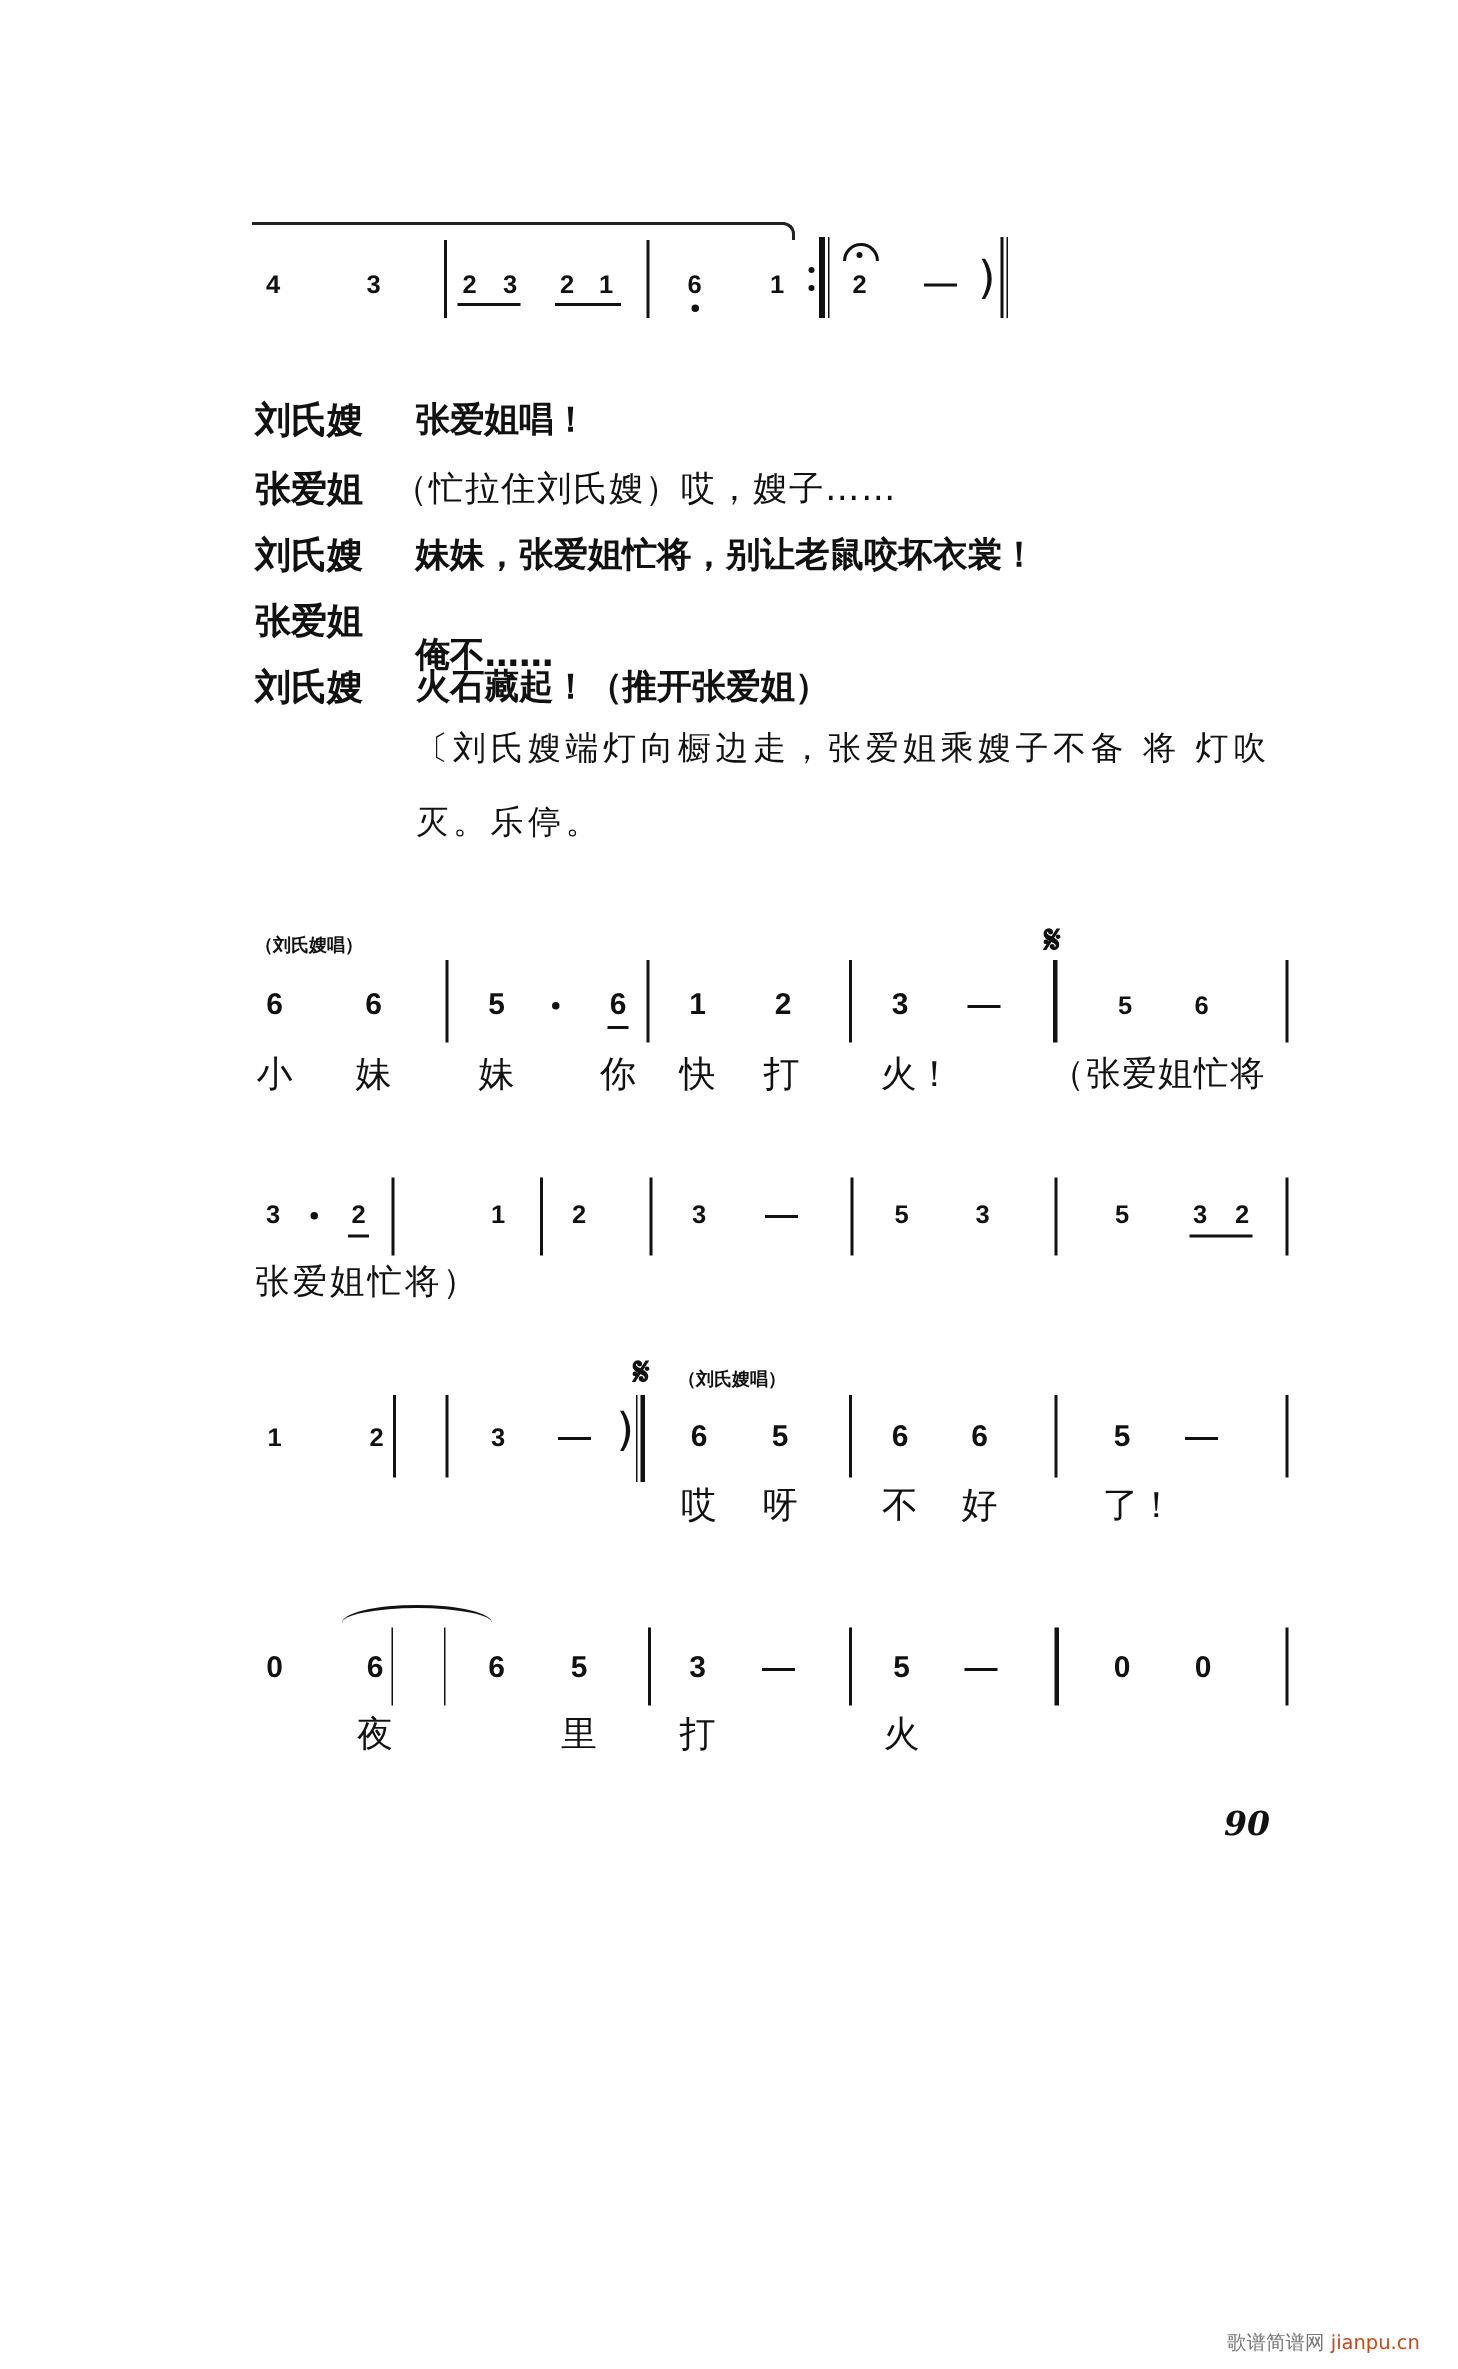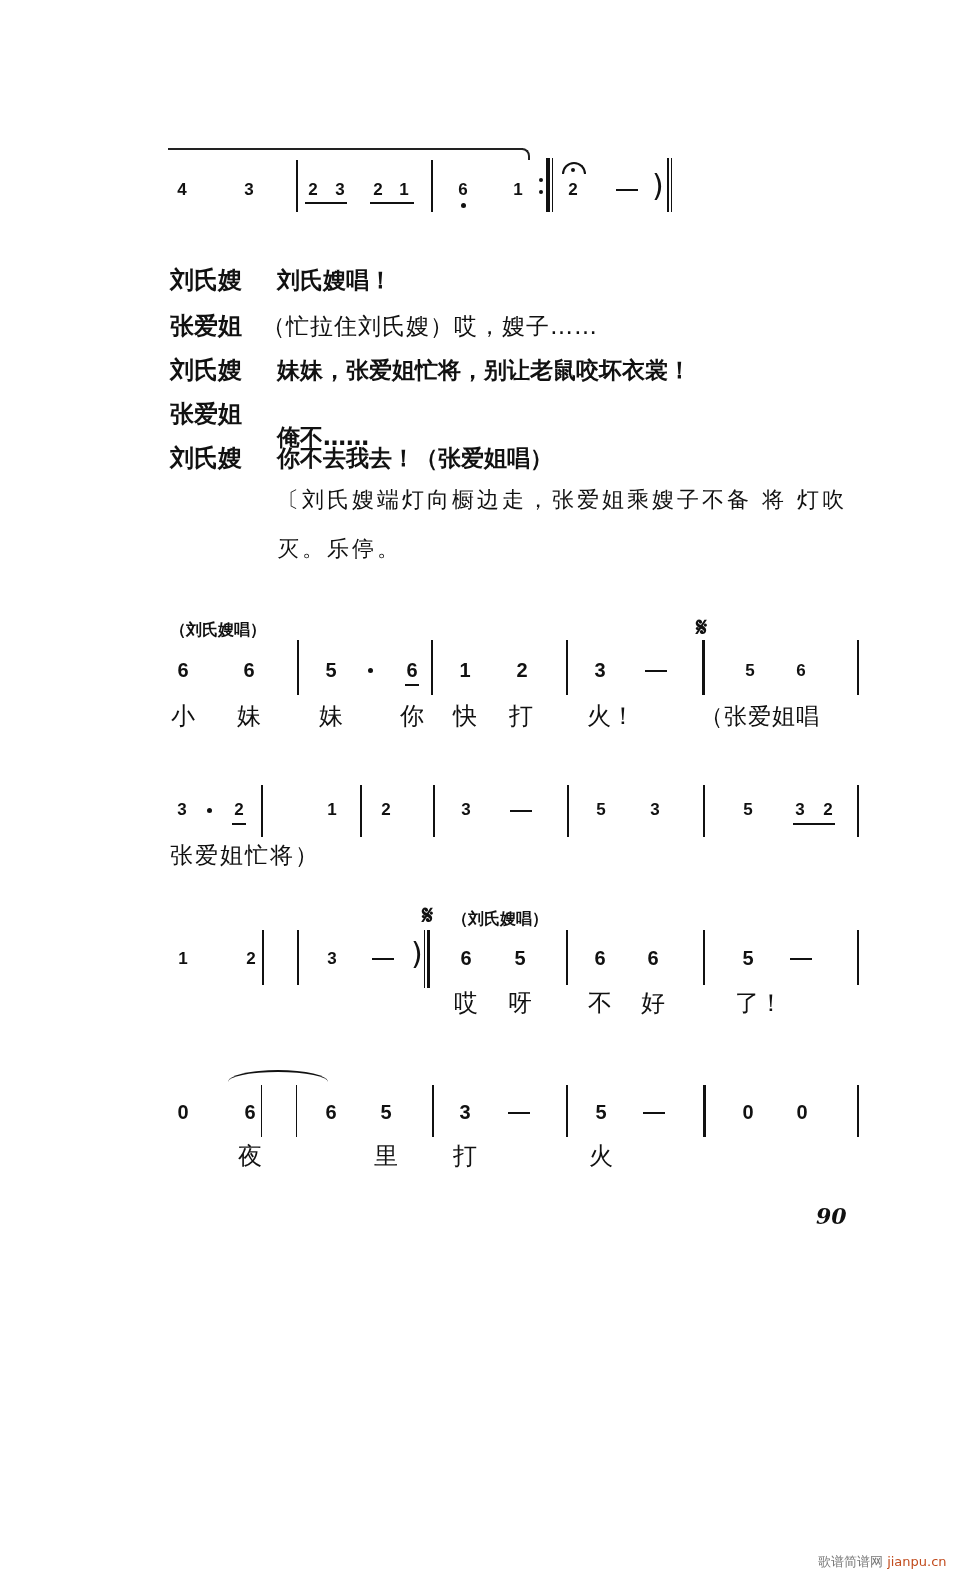--- a/index.html
+++ b/index.html
@@ -8,21 +8,21 @@
   .n { position:absolute; font-family:"Liberation Sans", sans-serif; font-weight:bold; font-size:20px; line-height:20px; width:20px; text-align:center; }
   .n.sm { font-size:17px; }
   .bar { position:absolute; width:2px; background:#111; }
   .dbl { position:absolute; width:2px; background:#111; }
   .ul { position:absolute; height:2px; background:#111; }
   .dash { position:absolute; height:2px; background:#111; width:22px; }
   .lyric { position:absolute; font-size:24px; line-height:26px; width:30px; text-align:center; }
   .speaker { position:absolute; left:170px; font-size:24px; font-weight:bold; line-height:28px; }
   .line { position:absolute; left:277px; font-size:23px; line-height:28px; white-space:nowrap; }
   .stage { position:absolute; left:277px; font-size:22px; line-height:28px; letter-spacing:3px; white-space:nowrap; }
-  .cue { position:absolute; font-size:16px; font-weight:bold; line-height:18px; white-space:nowrap; }
+  .cue { position:absolute; font-size:12px; font-weight:bold; line-height:18px; white-space:nowrap; }
   .segno { position:absolute; font-family:"DejaVu Serif", serif; font-size:26px; line-height:26px; font-weight:bold; }
   .dot { position:absolute; width:5px; height:5px; border-radius:50%; background:#111; }
   .pageno { position:absolute; font-family:"DejaVu Serif", serif; font-style:italic; font-weight:bold; font-size:22px; }
   .wm { position:absolute; font-size:13px; color:#777; white-space:nowrap; }
   .wm .en { color:#c24c1e; }
 </style>
 </head>
 <body>
 
 <div>
@@ -49,33 +49,33 @@
   <div class="dot" style="left:571px;top:168px;width:4px;height:4px;"></div>
   <span class="n sm" style="left:563px;top:180px;">2</span>
   <div class="dash" style="left:616px;top:189px;"></div>
   <span class="abs" style="left:652px;top:168px;font-size:30px;line-height:36px;">)</span>
   <div class="bar" style="left:667px;top:158px;height:54px;width:2px;"></div>
   <div class="bar" style="left:671px;top:158px;height:54px;width:1px;"></div>
 </div>
 
 <div>
   <span class="speaker" style="top:266px;">刘氏嫂</span>
-  <span class="line" style="top:266px;font-weight:bold;">刘氏嫂唱！</span>
+  <span class="line" style="top:266px;font-weight:bold;">张爱姐唱！</span>
 
   <span class="speaker" style="top:312px;">张爱姐</span>
   <span class="line" style="top:312px;left:262px;letter-spacing:1px;">（忙拉住刘氏嫂）哎，嫂子……</span>
 
   <span class="speaker" style="top:356px;">刘氏嫂</span>
   <span class="line" style="top:356px;font-weight:bold;">妹妹，张爱姐忙将，别让老鼠咬坏衣裳！</span>
 
   <span class="speaker" style="top:400px;">张爱姐</span>
   <span class="line" style="top:400px;font-weight:bold;margin-top:23px;">俺不……</span>
 
   <span class="speaker" style="top:444px;">刘氏嫂</span>
-  <span class="line" style="top:444px;font-weight:bold;">你不去我去！（张爱姐唱）</span>
+  <span class="line" style="top:444px;font-weight:bold;">火石藏起！（推开张爱姐）</span>
 
   <span class="stage" style="top:486px;">〔刘氏嫂端灯向橱边走，张爱姐乘嫂子不备 将 灯吹</span>
   <span class="stage" style="top:535px;">灭。乐停。</span>
 </div>
 
 <div>
   <span class="cue" style="left:170px;top:621px;">（刘氏嫂唱）</span>
   <span class="segno" style="left:696px;top:614px;">𝄋</span>
   <span class="n" style="left:173px;top:660px;">6</span>
   <span class="n" style="left:239px;top:660px;">6</span>
@@ -95,21 +95,21 @@
   <span class="n sm" style="left:791px;top:661px;">6</span>
   <div class="bar" style="left:857px;top:640px;height:55px;"></div>
 
   <span class="lyric" style="left:168px;top:703px;">小</span>
   <span class="lyric" style="left:234px;top:703px;">妹</span>
   <span class="lyric" style="left:316px;top:703px;">妹</span>
   <span class="lyric" style="left:397px;top:703px;">你</span>
   <span class="lyric" style="left:450px;top:703px;">快</span>
   <span class="lyric" style="left:506px;top:703px;">打</span>
   <span class="lyric" style="left:587px;top:703px;width:50px;text-align:left;">火！</span>
-  <span class="abs" style="left:700px;top:703px;font-size:23px;line-height:26px;letter-spacing:1px;white-space:nowrap;">（张爱姐唱</span>
+  <span class="abs" style="left:700px;top:703px;font-size:23px;line-height:26px;letter-spacing:1px;white-space:nowrap;">（张爱姐忙将</span>
 </div>
 
 <div>
   <span class="n sm" style="left:172px;top:800px;">3</span>
   <div class="dot" style="left:207px;top:808px;"></div>
   <span class="n sm" style="left:229px;top:800px;">2</span>
   <div class="ul" style="left:232px;top:823px;width:14px;"></div>
   <div class="bar" style="left:261px;top:785px;height:52px;"></div>
   <span class="n sm" style="left:322px;top:800px;">1</span>
   <span class="n sm" style="left:376px;top:800px;">2</span>

